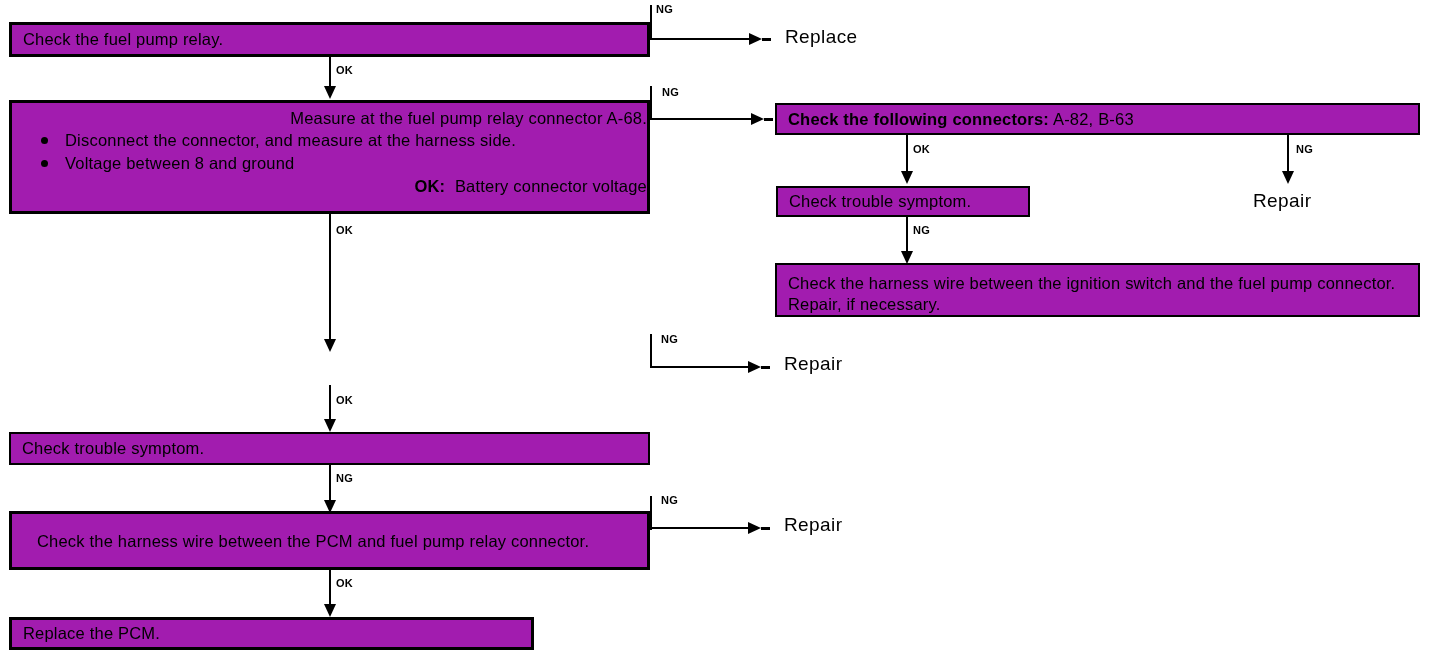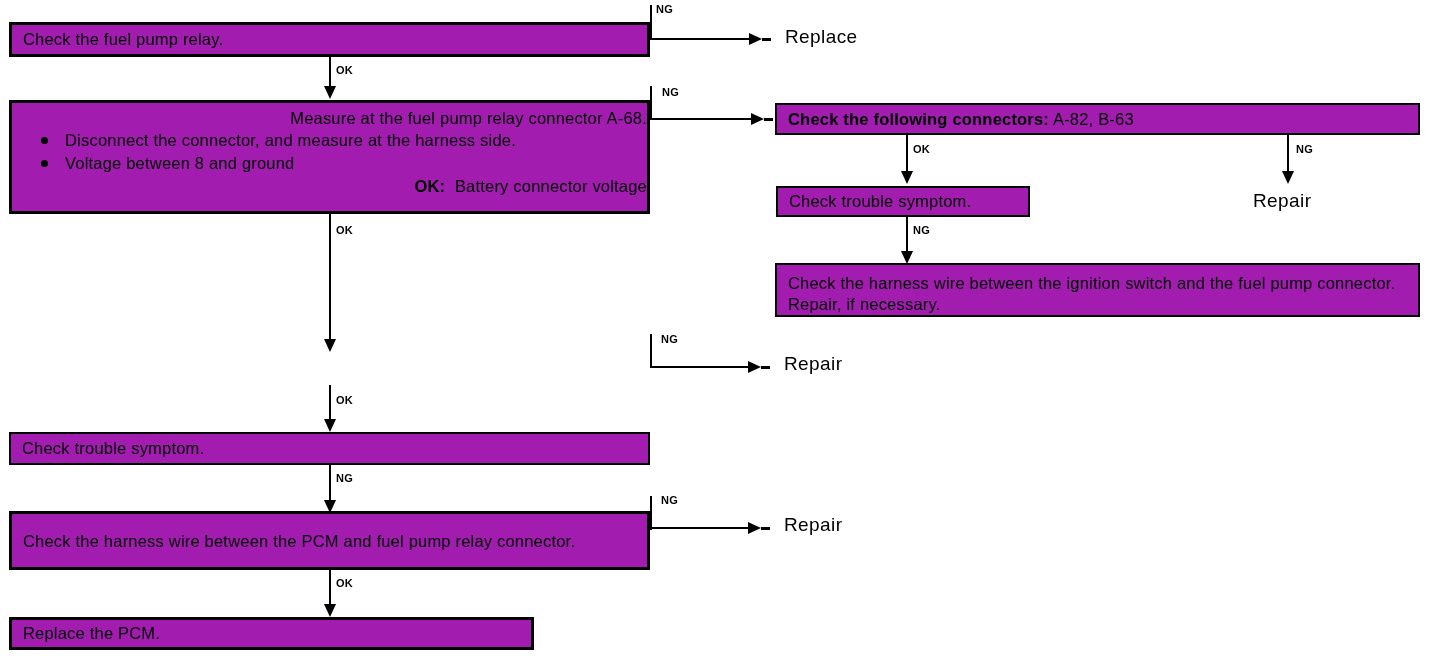--- a/index.html
+++ b/index.html
@@ -176,21 +176,21 @@
 
   <div class="box thin" style="left:9px; top:432px; width:641px; height:33px;">
     <span class="box-text">Check trouble symptom.</span>
   </div>
 
   <div class="vline" style="left:329px; top:465px; height:42px;"></div>
   <div class="arrow-down" style="left:324px; top:500px;"></div>
   <div class="edge-label" style="left:336px; top:472px;">NG</div>
 
   <div class="box" style="left:9px; top:511px; width:641px; height:59px;">
-    <span class="box-text multiline" style="padding-right:12px;">Check the harness wire between the PCM and fuel pump relay connector.</span>
+    <span class="box-text multiline" style="padding-right:12px;margin-left:14px;">Check the harness wire between the PCM and fuel pump relay connector.</span>
   </div>
 
   <div class="vline" style="left:650px; top:496px; height:34px;"></div>
   <div class="hline" style="left:650px; top:527px; width:101px;"></div>
   <div class="arrow-right" style="left:748px; top:522px;"></div>
   <div class="arrow-tail" style="left:761px; top:527px;"></div>
   <div class="edge-label" style="left:661px; top:494px;">NG</div>
   <div class="term-label" style="left:784px; top:514px;">Repair</div>
 
   <div class="vline" style="left:329px; top:570px; height:38px;"></div>

